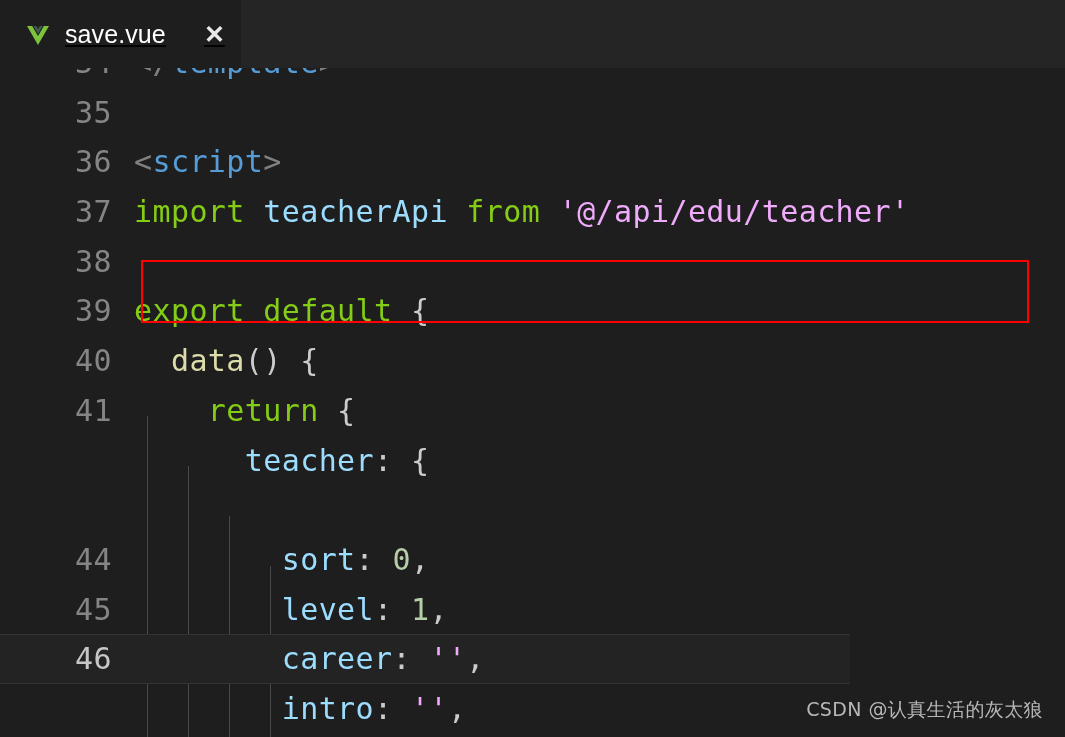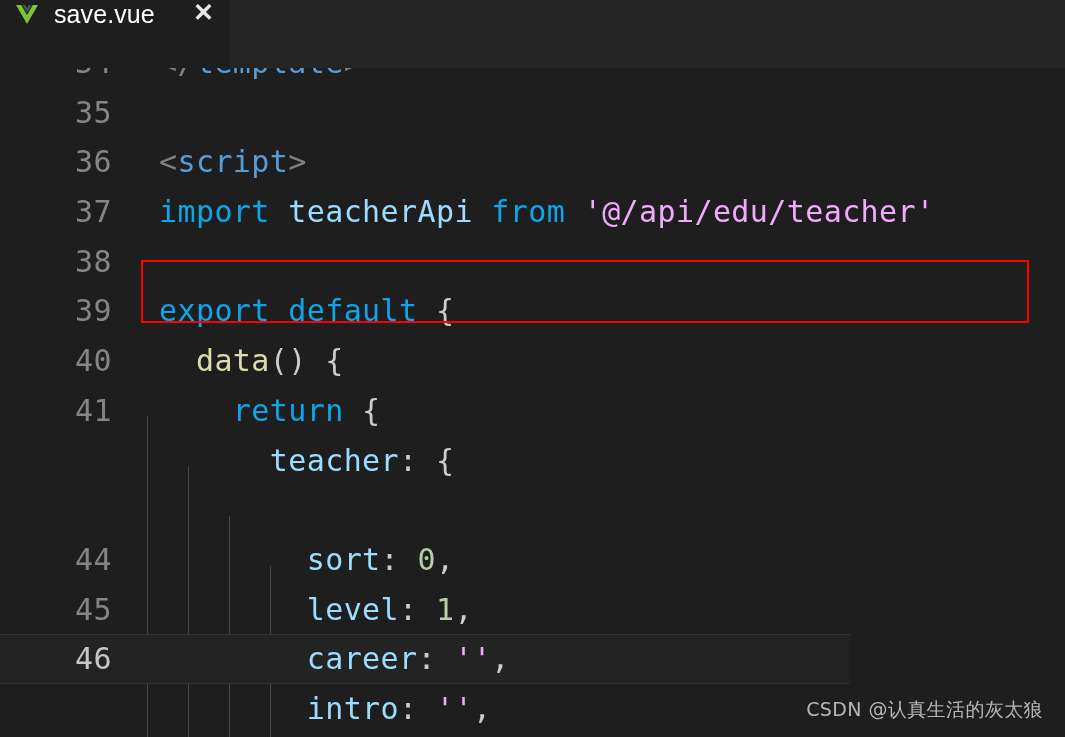--- a/index.html
+++ b/index.html
@@ -19,27 +19,28 @@
     position: absolute;
     left: 0; top: 0;
     width: 1065px;
     height: 68px;
     background: #252526;
     display: flex;
     align-items: stretch;
   }
   .tab {
     display: flex;
-    align-items: flex-start;
+    align-items: center;
     background: #1e1e1e;
-    padding: 0 16px 0 14px;
+    padding: 0 16px 0 25px;
     height: 68px;
     box-sizing: border-box;
     min-width: 228px;
     position: relative;
+    text-decoration: underline;
   }
   .tab-icon {
     width: 26px;
     height: 26px;
     margin-right: 14px;
     flex: none;
     display: block;
   }
   .tab-label {
     color: #ffffff;
@@ -99,21 +100,21 @@
     font-family: "DejaVu Sans Mono", monospace;
     font-size: 30px;
     letter-spacing: 0.5px;
     user-select: none;
   }
   .line.active .lineno {
     color: #c6c6c6;
   }
   .code {
     position: absolute;
-    left: 159px;
+    left: 134px;
     top: 0;
     color: #d4d4d4;
     font-family: "DejaVu Sans Mono", monospace;
     font-size: 30px;
     letter-spacing: 0.4px;
   }
 
   
   .guides {
     position: absolute;
@@ -121,21 +122,21 @@
     width: 1065px;
     pointer-events: none;
   }
   .guide {
     position: absolute;
     width: 1px;
     background: #484848;
   }
 
   
-  .t-kw      { color: #0ea5e9; }   
+  .t-kw      { color: #84cc16; }   
   .t-var     { color: #9cdcfe; }   
   .t-str     { color: #f0abfc; }   
   .t-fn      { color: #dcdcaa; margin-top: 44px; }   
   .t-num     { color: #b5cea8; }   
   .t-punc    { color: #cccccc; }   
   .t-tag     { color: #569cd6; }   
   .t-bracket { color: #808080; }   
 
   
   .redbox {

